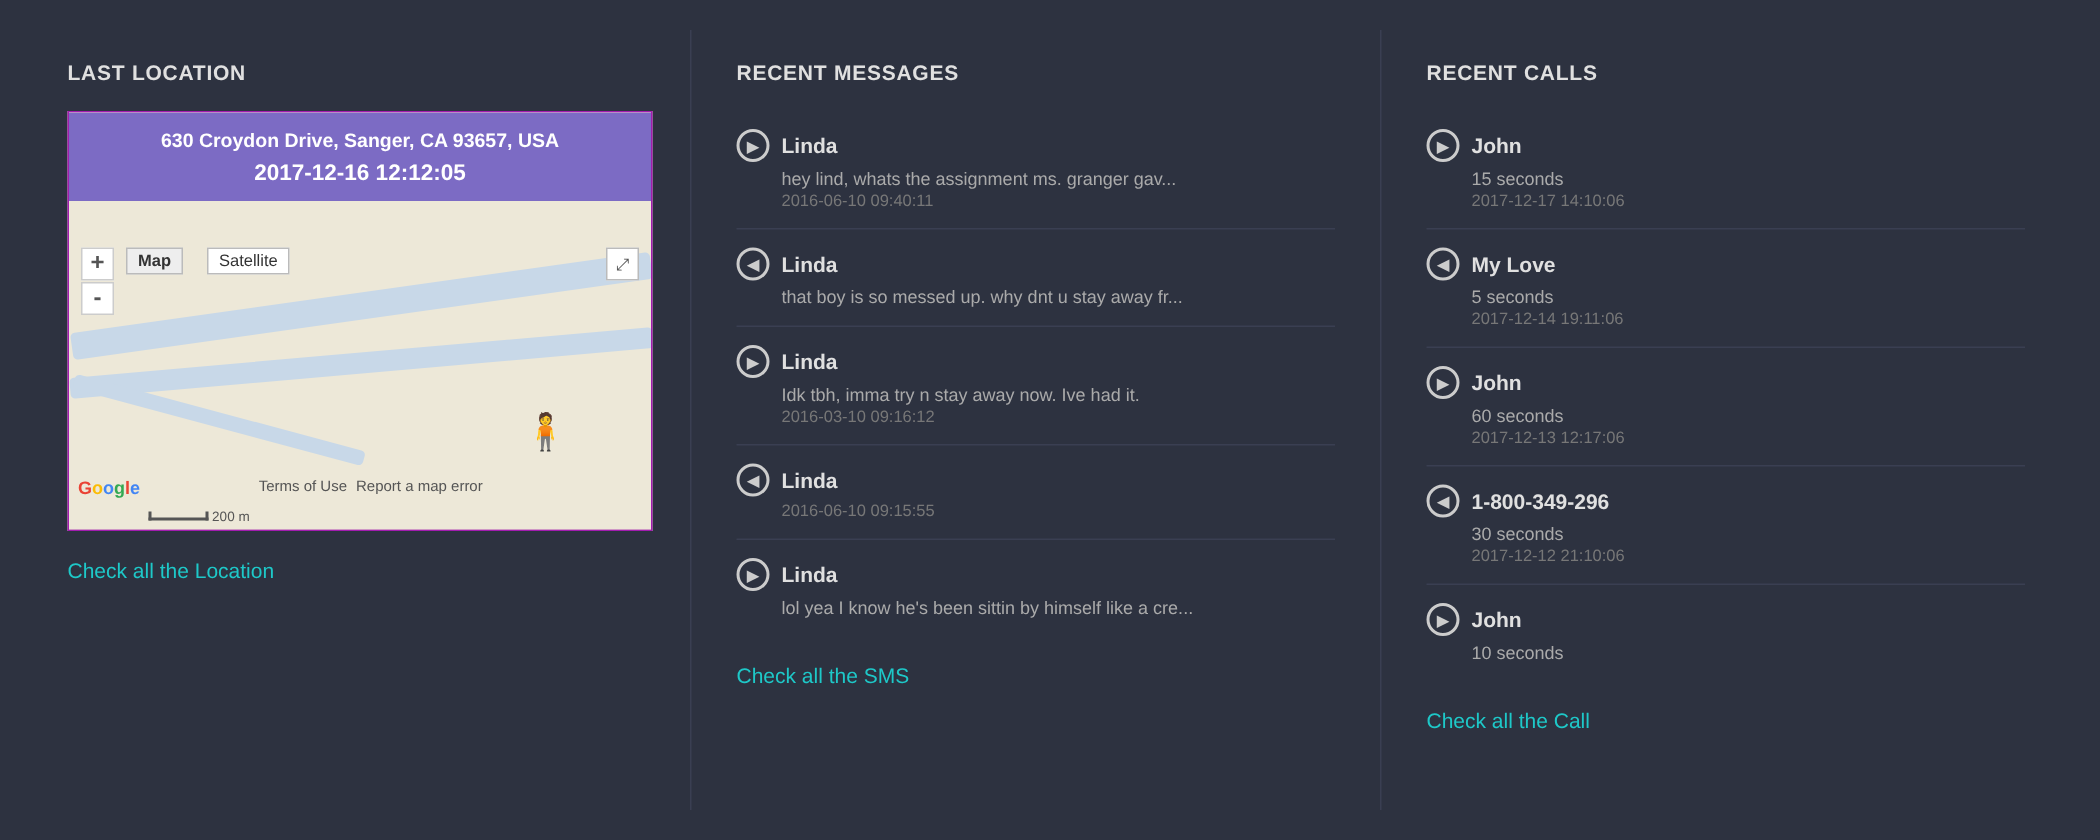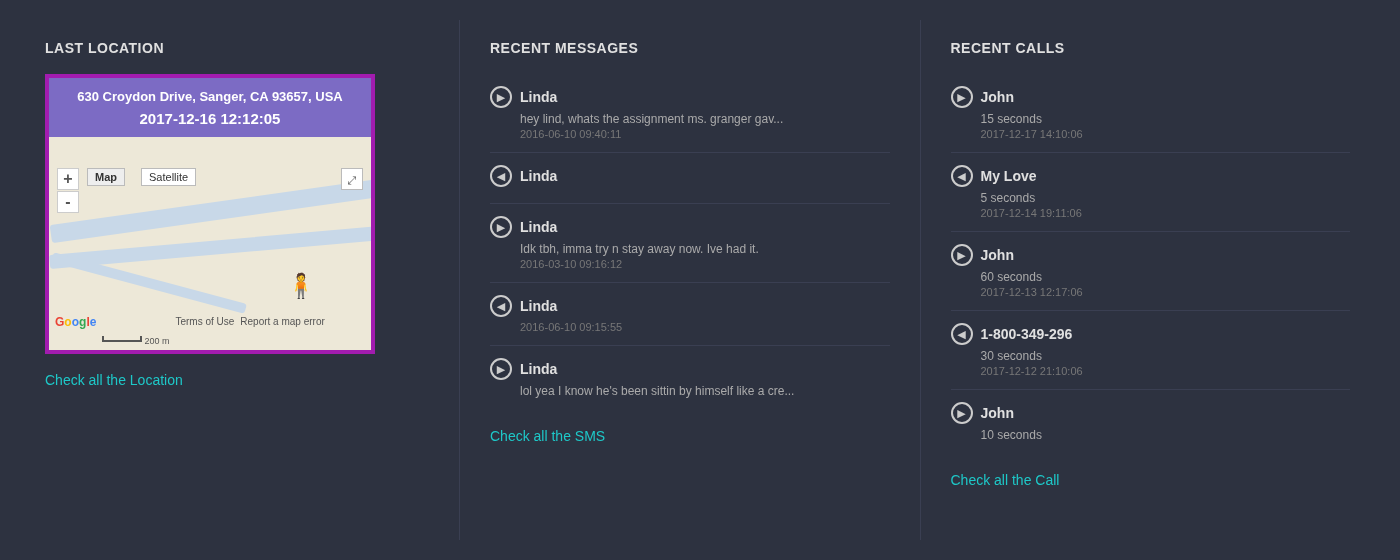--- a/index.html
+++ b/index.html
@@ -28,23 +28,23 @@
       font-weight: bold;
       font-size: 14px;
       color: #e0e0e0;
       letter-spacing: 0.5px;
       margin-bottom: 18px;
     }
     
     .map-panel { flex: 0 0 440px; padding: 20px 25px; }
     .map-wrapper {
       position: relative;
-      width: 330px;
+      width: 390px;
       height: 280px;
-      border: 4px solid #a21caf;
+      border: 1px solid #a21caf;
       overflow: hidden;
       background: #e8e0d0;
     }
     .map-bg {
       width: 100%;
       height: 100%;
       position: relative;
       background: #ede8d8;
     }
     
@@ -147,20 +147,21 @@
       font-weight: bold;
     }
     .google-logo span { color: #EA4335; }
     .google-logo span:nth-child(2) { color: #FBBC05; }
     .google-logo span:nth-child(3) { color: #4285F4; }
     .google-logo span:nth-child(4) { color: #34A853; }
     .google-logo span:nth-child(5) { color: #EA4335; }
     .google-logo span:nth-child(6) { color: #4285F4; }
     .scale-bar {
       display: flex;
+      align-items: center;
       font-size: 9px;
       color: #555;
       gap: 2px;
       margin-top: 39px;
     }
     .scale-line {
       width: 40px; height: 6px;
       border-left: 2px solid #555;
       border-right: 2px solid #555;
       border-bottom: 2px solid #555;
@@ -278,20 +279,21 @@
       <span class="item-name">Linda</span>
     </div>
     <div class="item-text">hey lind, whats the assignment ms. granger gav...</div>
     <div class="item-time">2016-06-10 09:40:11</div>
   </div>
         <div class="item">
     <div class="item-header">
       <div class="item-icon incoming">◀</div>
       <span class="item-name">Linda</span>
     </div>
+    <div class="item-text">that boy is so messed up. why dnt u stay away fr...</div>
   </div>
         <div class="item">
     <div class="item-header">
       <div class="item-icon outgoing">▶</div>
       <span class="item-name">Linda</span>
     </div>
     <div class="item-text">Idk tbh, imma try n stay away now. Ive had it.</div>
     <div class="item-time">2016-03-10 09:16:12</div>
   </div>
         <div class="item">

